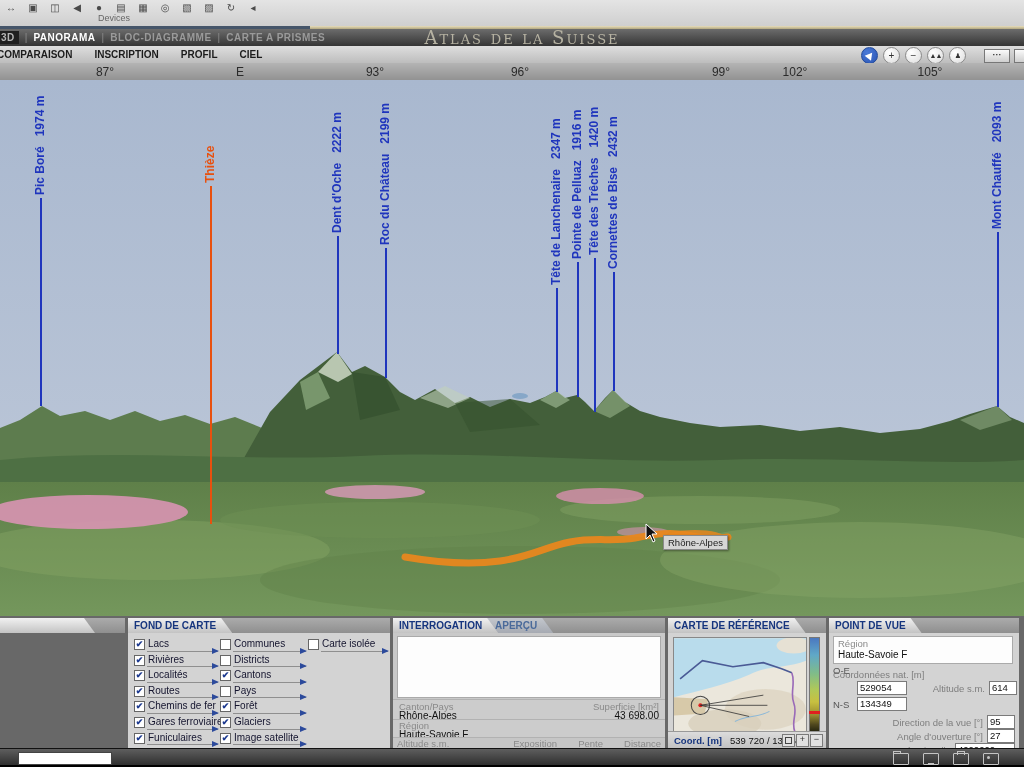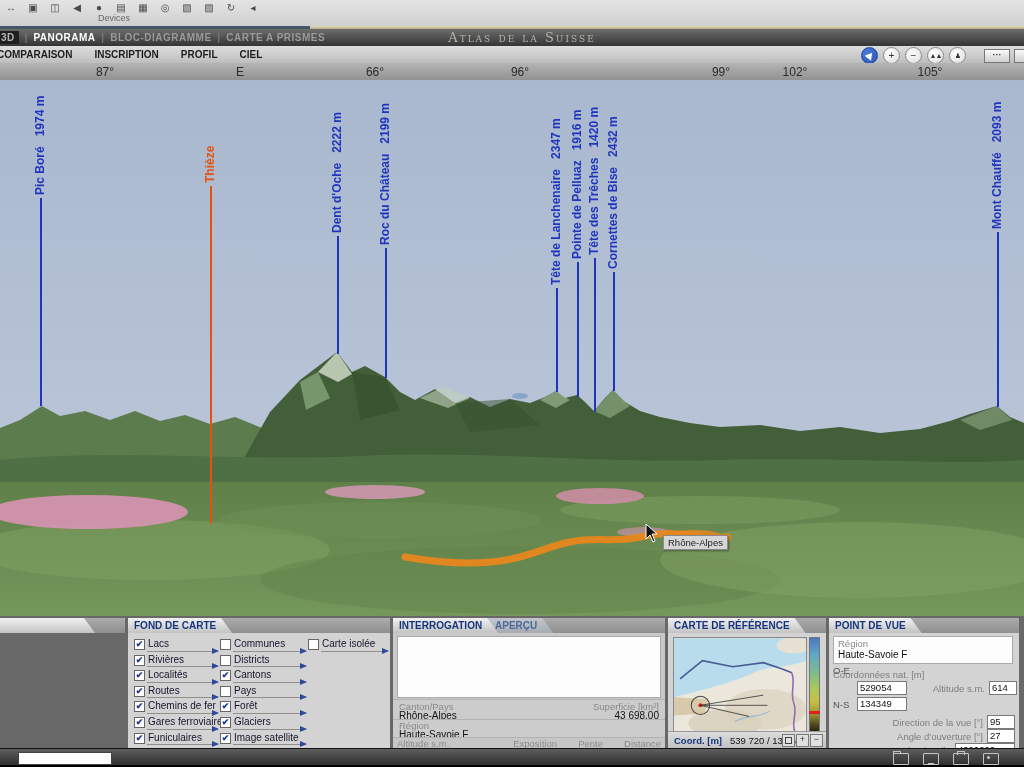--- a/index.html
+++ b/index.html
@@ -18,21 +18,21 @@
   
   #titlebar{position:absolute;left:0;top:29px;width:1024px;height:17px;
             background:linear-gradient(#6c6c6c,#353535);display:flex;align-items:center;}
   #titlebar .tabset{display:flex;align-items:center;gap:6px;padding-left:0;}
   .wtab{font-size:10px;font-weight:bold;letter-spacing:.5px;color:#9a9a9a;white-space:nowrap;}
   .wtab.first{background:#1f1f1f;color:#b5b5b5;padding:1px 4px;margin-left:-3px;}
   .wtab.active{color:#fff;}
   .wsep{color:#8a8a8a;font-size:10px;}
   #app-title{position:absolute;left:0;right:0;text-align:center;
              font-family:"DejaVu Serif",serif;font-variant:small-caps;letter-spacing:2px;
-             font-size:13px;color:#b6b2a2;pointer-events:none;padding-left:20px;}
+             font-size:18px;color:#b6b2a2;pointer-events:none;padding-left:20px;}
   
   #menubar{position:absolute;left:0;top:46px;width:1024px;height:17px;
            background:linear-gradient(#dedede,#bdbdbd);border-bottom:1px solid #9a9a9a;
            display:flex;align-items:center;}
   .menu-item{font-size:10px;font-weight:bold;color:#1c1c1c;margin-right:22px;white-space:nowrap;}
   .menu-item:first-child{margin-left:-3px;}
   .tools{position:absolute;right:58px;top:1px;display:flex;gap:5px;}
   .tool{width:15px;height:15px;border-radius:50%;border:1px solid #8a8a8a;
         background:radial-gradient(circle at 35% 30%,#fff,#dcdcdc);
         display:flex;align-items:center;justify-content:center;font-size:10px;color:#333;}
@@ -189,21 +189,21 @@
           <span class="mini-mtn">♟</span>
         </span>
     </div>
     <span id="more-btn">···</span>
     <span id="more-btn2"></span>
   </div>
 
   <div id="scalebar">
       <span class="tick" style="left: 105px;">87°</span>
       <span class="tick" style="left: 240px;">E</span>
-      <span class="tick" style="left: 375px;">66°</span>
+      <span class="tick" style="left: 375px;">93°</span>
       <span class="tick" style="left: 520px;">96°</span>
       <span class="tick" style="left: 682px; margin-left: 39px;">99°</span>
       <span class="tick" style="left: 795px;">102°</span>
       <span class="tick" style="left: 930px;">105°</span>
     </div>
 
   <div id="view">
     <svg width="1024" height="536" viewBox="0 0 1024 536">
       <defs>
         <linearGradient id="sky" x1="0" y1="0" x2="0" y2="1">

